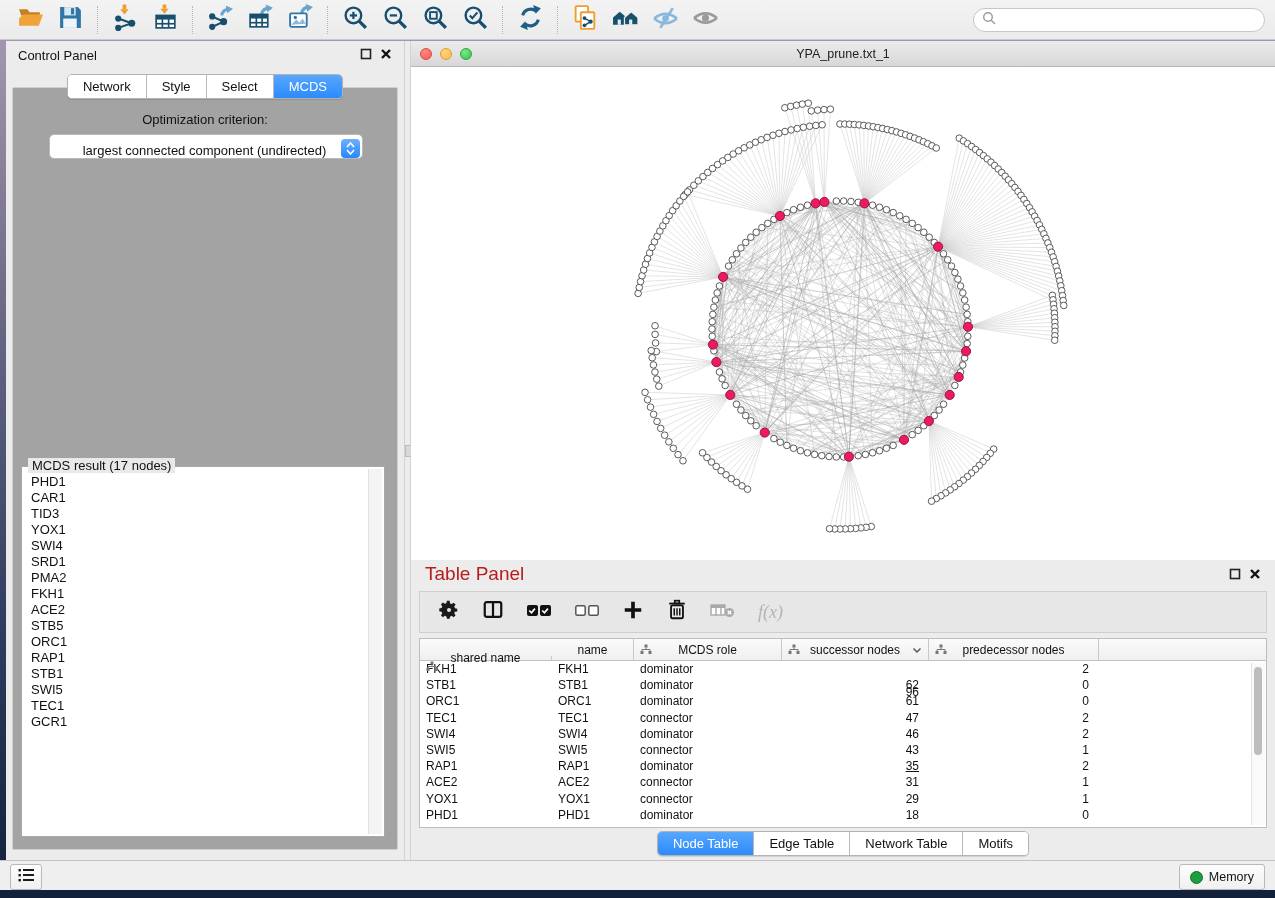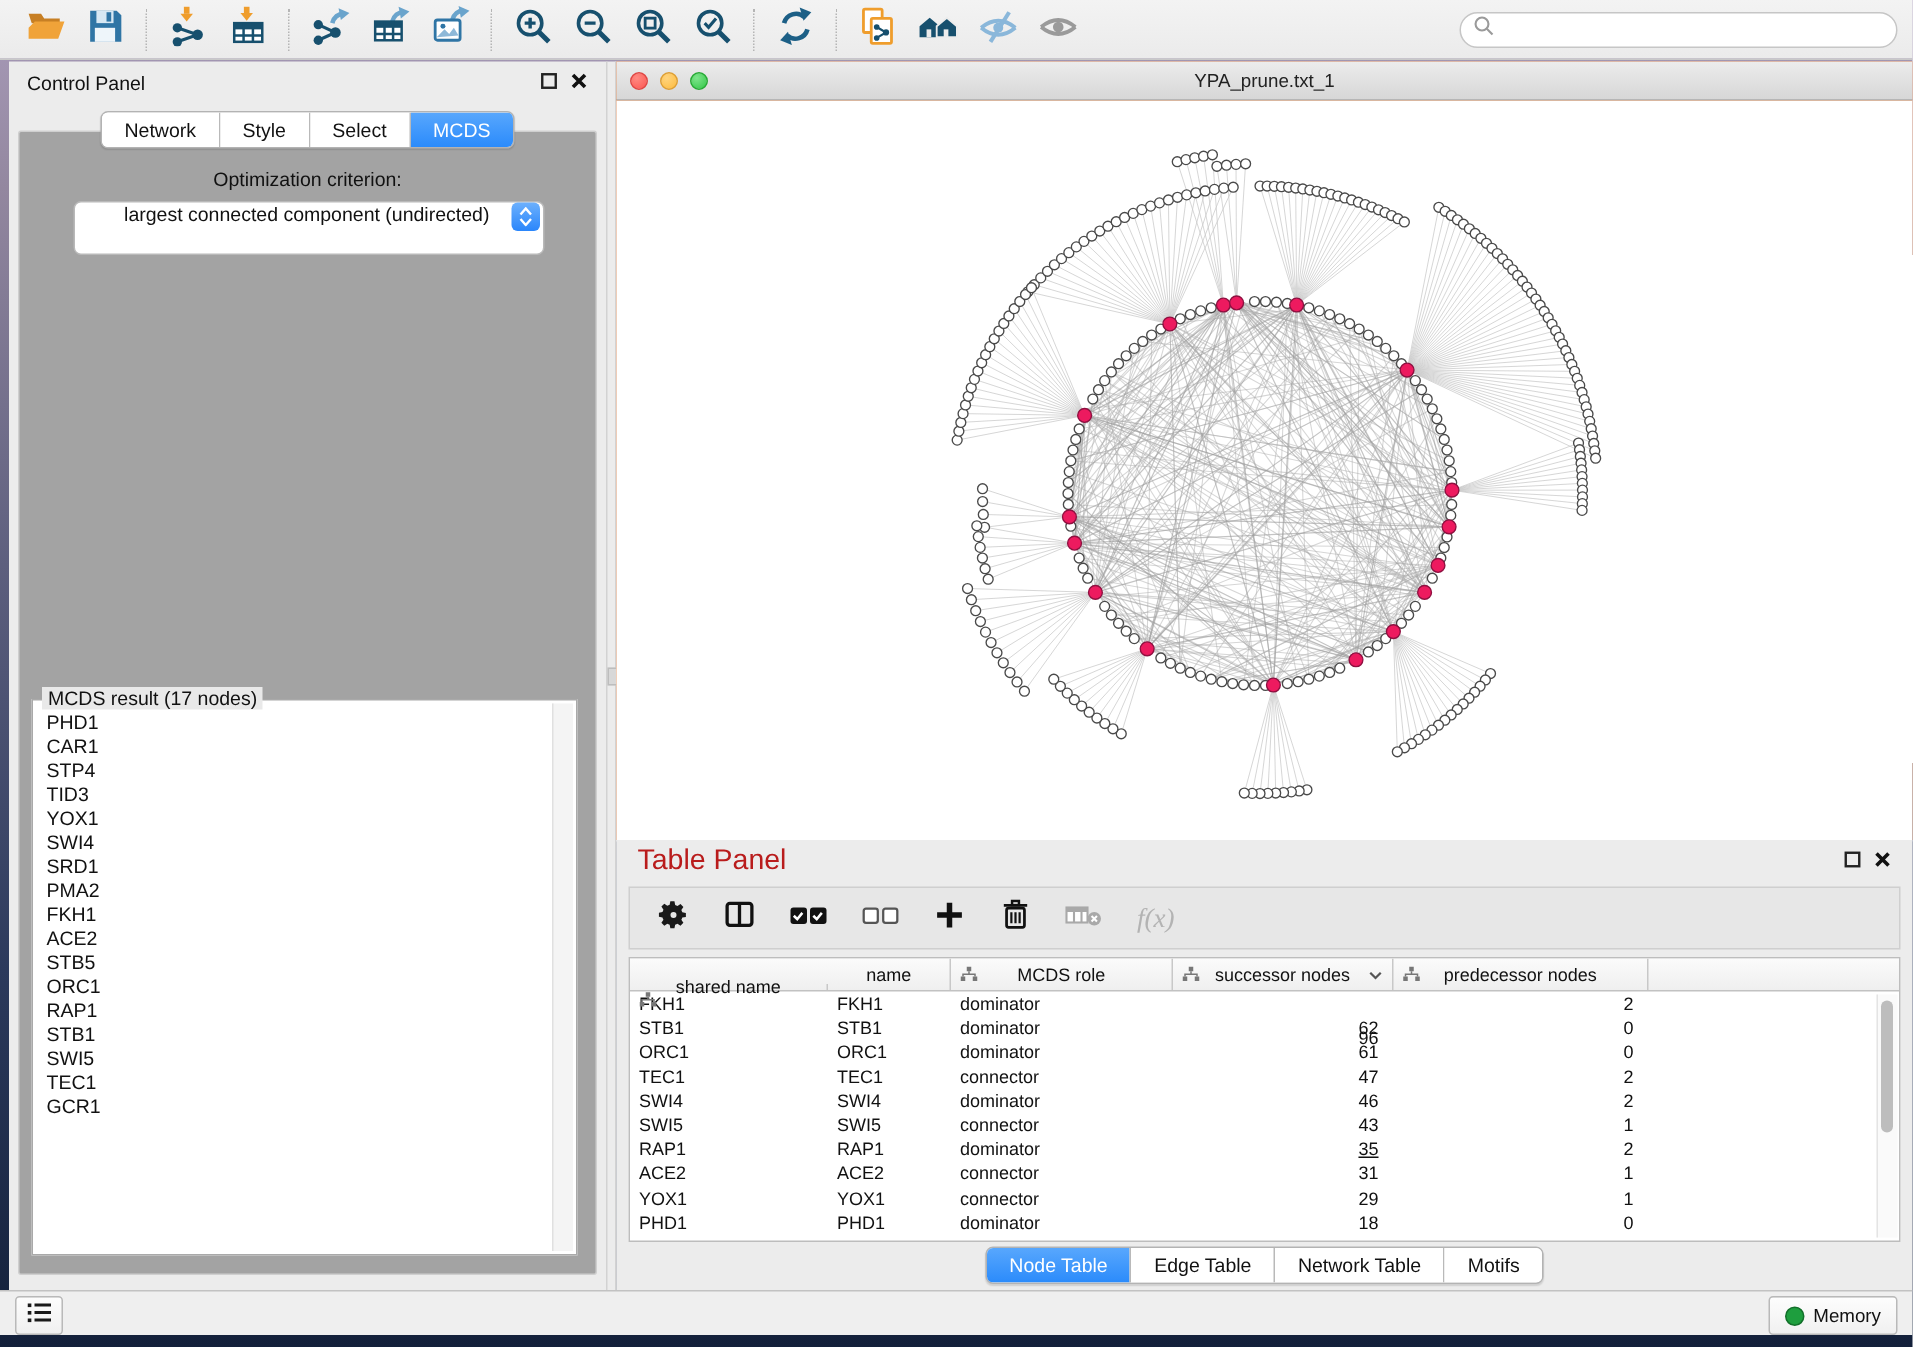--- a/index.html
+++ b/index.html
@@ -24,39 +24,39 @@
   .panel-icons{margin-left:auto;display:flex;gap:8px;align-items:center}
   .cp-content{position:absolute;left:6px;right:6px;top:46px;bottom:10px;background:#a3a3a3;
     border:1px solid #cfcfcf;border-radius:2px}
   .segwrap{position:absolute;left:0;right:0;top:-14px;display:flex;justify-content:center}
   .segbar{display:inline-flex;border:1px solid #b3b3b3;border-radius:5px;overflow:hidden;background:#fff;
     box-shadow:0 1px 1px rgba(0,0,0,.12)}
   .seg{padding:4px 15px;font-size:13px;color:#111;background:#fff;border-right:1px solid #b9b9b9;cursor:default;white-space:nowrap}
   .seg:last-child{border-right:none}
   .seg-active{background:linear-gradient(#58a7fd,#2b8bfb);color:#fff}
   .opt-label{position:absolute;left:0;right:0;top:24px;text-align:center;font-size:13px;color:#111}
-  .combo{position:absolute;left:36px;top:46px;width:314px;height:36px;background:#fff;border:1px solid #b9b9b9;
-    border-radius:5px;display:flex;align-items:flex-start;box-sizing:border-box}
+  .combo{position:absolute;left:36px;top:46px;width:314px;height:25px;background:#fff;border:1px solid #b9b9b9;
+    border-radius:5px;display:flex;align-items:flex-end;box-sizing:border-box}
   .combo-text{flex:1;text-align:center;font-size:13px;color:#111;padding-left:18px}
   .combo-step{width:19px;height:19px;margin-right:2px;border-radius:4px;background:linear-gradient(#6cb0fd,#2a86fb);
     display:flex;flex-direction:column;align-items:center;justify-content:center;gap:1px}
   .btn-row{position:absolute;left:0;right:0;top:78px;display:flex;justify-content:center;gap:13px}
   .mac-btn{background:linear-gradient(#ffffff,#f2f2f2);border:1px solid #b5b5b5;border-radius:5px;
     font-size:13px;color:#111;padding:4px 16px}
   .focus-ring{box-shadow:0 0 0 3px rgba(100,165,245,.75)}
   .mcds-fieldset{position:absolute;left:8px;right:12px;top:378px;bottom:12px;border:1px solid #a9a9a9;background:#fff}
   .mcds-legend{position:absolute;top:-9px;left:6px;background:#e9e9e9;padding:0 4px;font-size:13px;color:#111}
   .mcds-list{position:absolute;inset:3px 16px 3px 3px;overflow:hidden;padding:4px 6px;font-size:13px;line-height:16px;color:#111}
   .mcds-scroll{position:absolute;top:2px;bottom:2px;right:2px;width:13px;background:#f4f4f4;border-left:1px solid #e0e0e0}
   
   .splitter{position:absolute;left:404px;top:41px;width:7px;height:819px;background:#ececec;
     border-left:1px solid #d2d2d2;border-right:1px solid #d2d2d2;box-sizing:border-box}
   .split-handle{position:absolute;left:0;top:404px;width:5px;height:10px;background:#d8d8d8;border:1px solid #bdbdbd}
   
-  .net-window{position:absolute;left:411px;top:41px;width:864px;height:519px;background:#f97316}
+  .net-window{position:absolute;left:411px;top:41px;width:864px;height:519px;background:#fca5a5}
   .net-titlebar{height:25px;background:linear-gradient(#ececec,#d7d7d7);border-bottom:1px solid #b6b6b6;
     display:flex;align-items:center;position:relative}
   .lights{display:flex;gap:8px;margin-left:9px}
   .light{width:12px;height:12px;border-radius:50%;box-sizing:border-box}
   .net-title{position:absolute;left:0;right:0;text-align:center;font-size:12.5px;color:#222}
   .net-canvas{width:864px;height:494px;background:#fff}
   
   .table-panel{position:absolute;left:411px;top:560px;width:864px;height:300px;background:#ececec;box-sizing:border-box}
   .tp-titlebar{height:28px;display:flex;align-items:center;padding:0 14px;font-size:19px;color:#b91c1c}
   .tp-toolbar{position:absolute;left:8px;right:8px;top:31px;height:42px;background:#e7e7e7;border:1px solid #cfcfcf;
@@ -288,21 +288,20 @@
         <svg width="9" height="6" viewBox="0 0 9 6">
             <path d="M1 1l3.5 4L8 1" fill="none" stroke="#fff" stroke-width="1.6"></path>
           </svg>
       </span>
     </div>
     <div class="mcds-fieldset">
       <span class="mcds-legend">MCDS result (17 nodes)</span>
       <div class="mcds-list">
           <div>PHD1</div>
           <div>CAR1</div>
-          <div>STP4</div>
           <div>TID3</div>
           <div>YOX1</div>
           <div>SWI4</div>
           <div>SRD1</div>
           <div>PMA2</div>
           <div>FKH1</div>
           <div>ACE2</div>
           <div>STB5</div>
           <div>ORC1</div>
           <div>RAP1</div>

